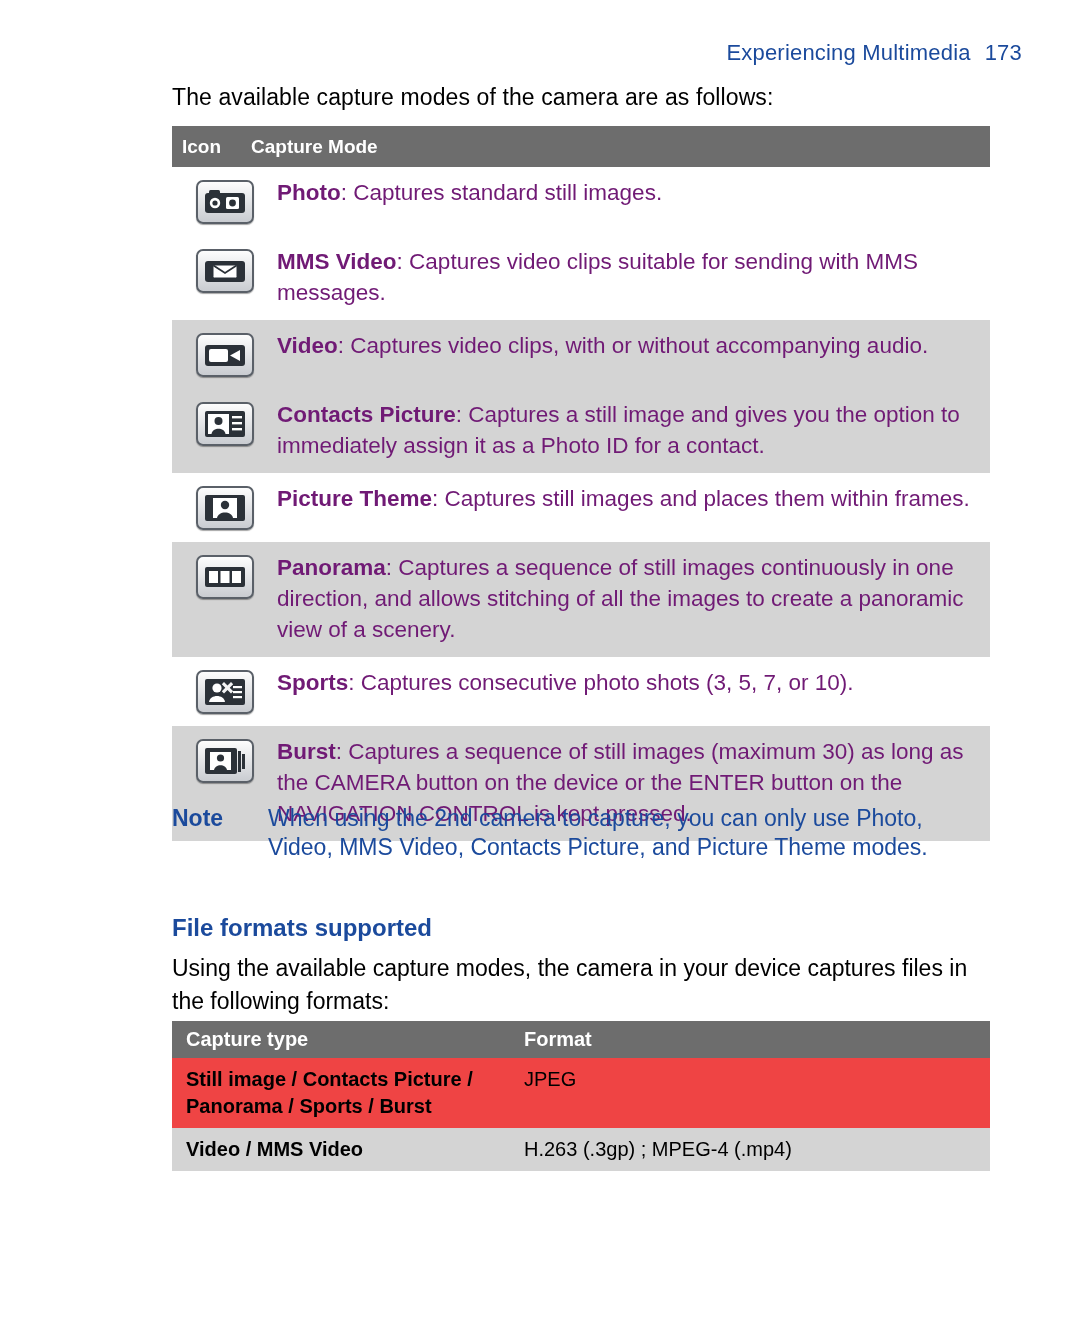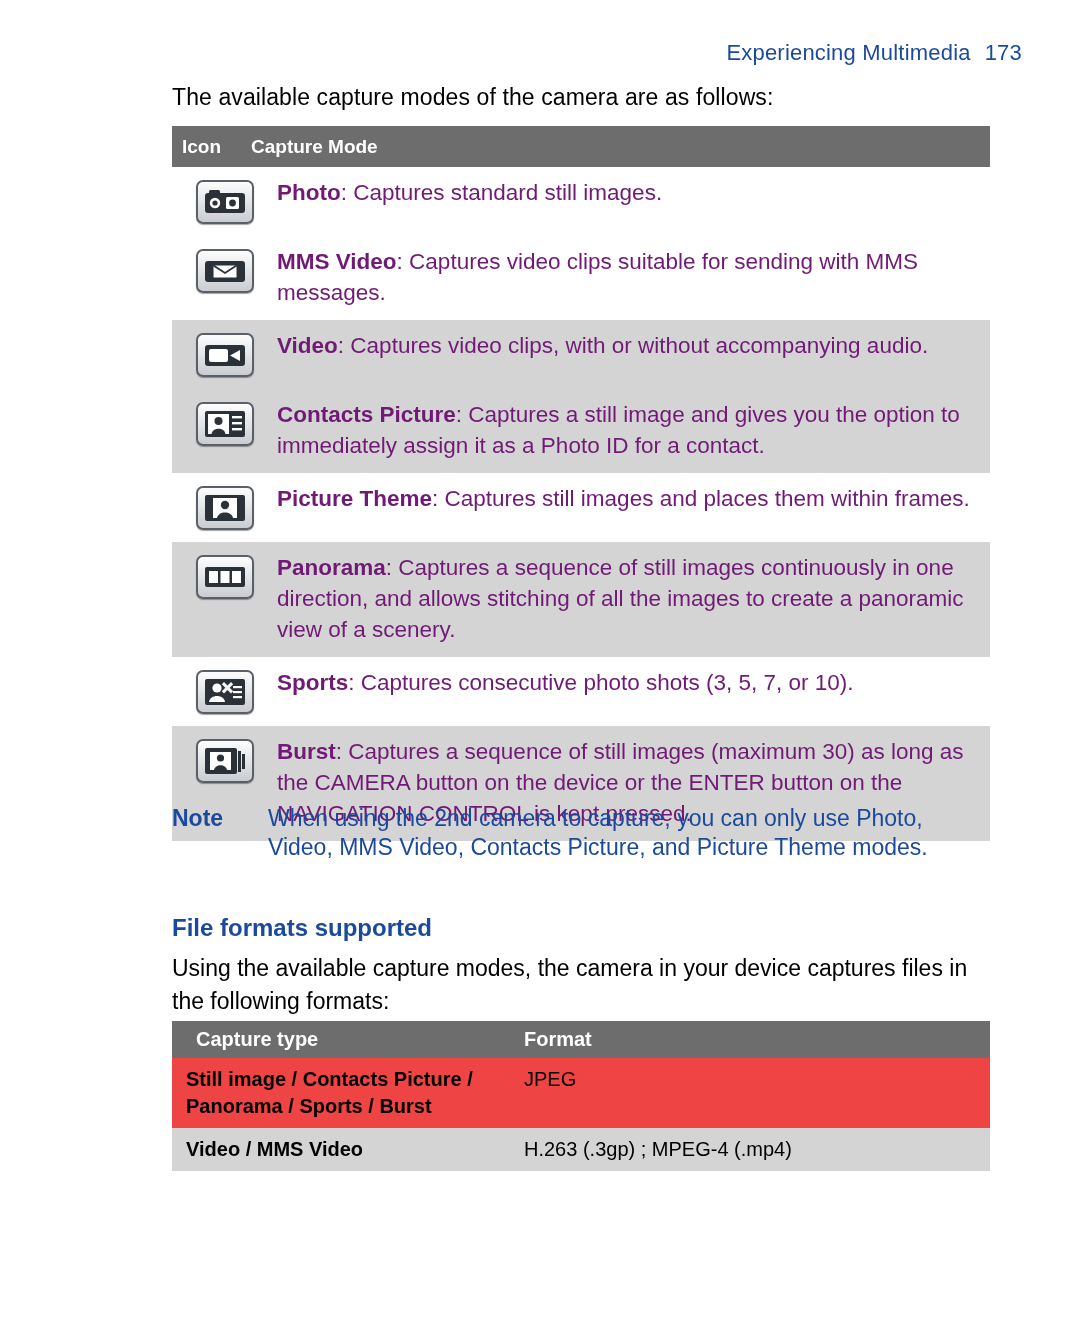--- a/index.html
+++ b/index.html
@@ -165,21 +165,21 @@
   }
   .fmt-head {
     background: #6d6d6d;
     color: #ffffff;
     height: 37px;
     display: flex;
     align-items: center;
     font-weight: bold;
     font-size: 20px;
   }
-  .fmt-head .f-c1 { width: 352px; padding-left: 24px; box-sizing: border-box; }
+  .fmt-head .f-c1 { width: 352px; padding-left: 14px; box-sizing: border-box; }
   .fmt-head .f-c2 { flex: 1; }
 
   .fmt-row {
     display: flex;
     align-items: flex-start;
     font-size: 20px;
     line-height: 27px;
     padding: 8px 0 8px 0;
     box-sizing: border-box;
   }

